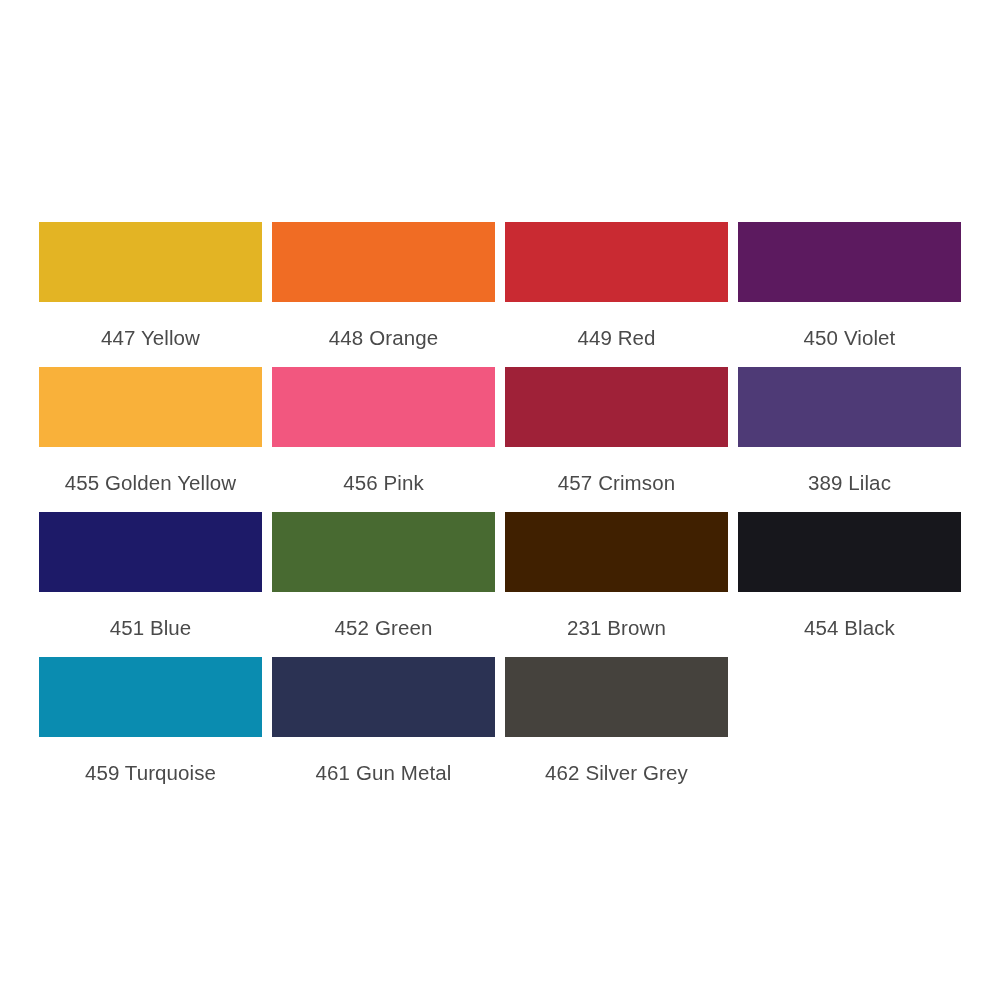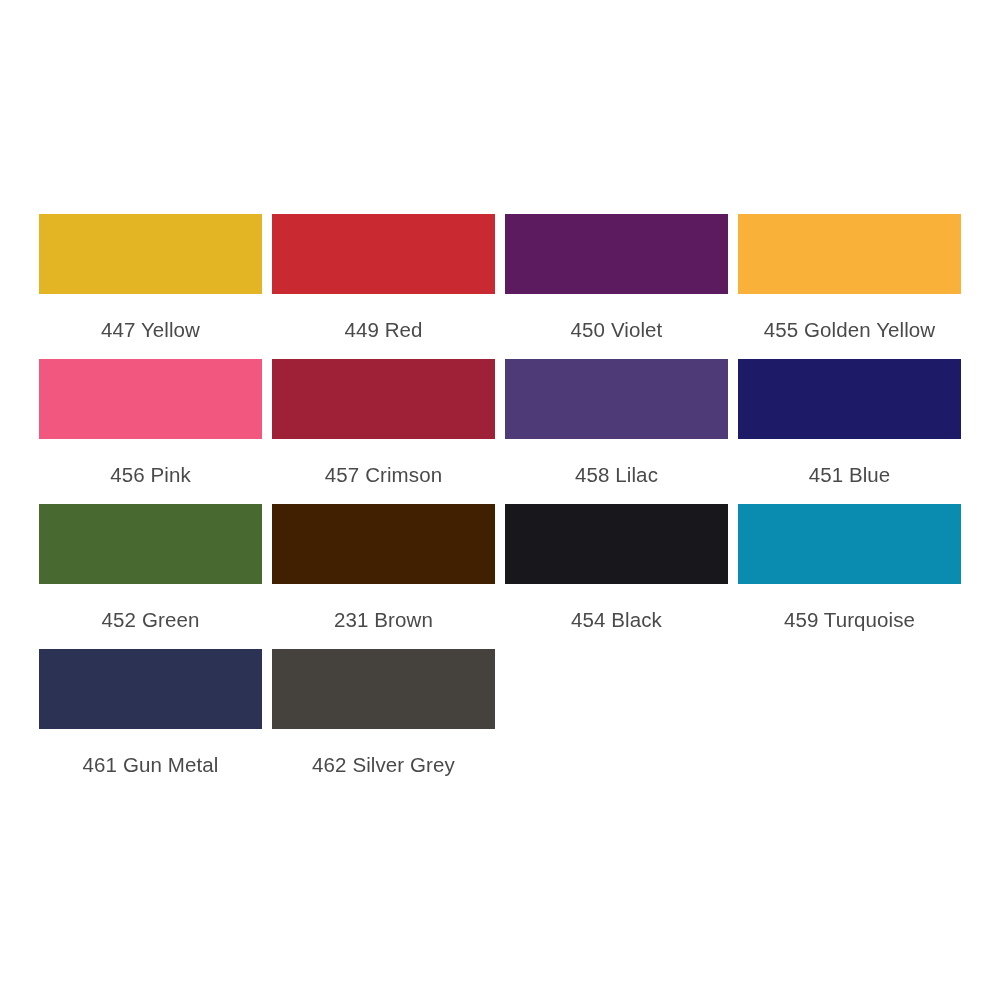--- a/index.html
+++ b/index.html
@@ -20,21 +20,21 @@
     position: relative;
     width: 1000px;
     height: 1000px;
     background: #ffffff;
     box-sizing: border-box;
   }
 
   .swatch-grid {
     position: absolute;
     left: 39px;
-    top: 214px;
+    top: 222px;
     width: 922px;
     display: grid;
     grid-template-columns: repeat(4, 1fr);
     column-gap: 10px;
     row-gap: 0px;
   }
 
   .swatch-cell {
     display: flex;
     flex-direction: column;
@@ -63,20 +63,24 @@
 </head>
 <body>
 
 <div class="chart-sheet">
   <div class="swatch-grid">
       <div class="swatch-cell">
         <div class="swatch-chip" style="background: rgb(227, 180, 36);"></div>
         <div class="swatch-label">447 Yellow</div>
       </div>
       <div class="swatch-cell">
+        <div class="swatch-chip" style="background: rgb(240, 108, 36);"></div>
+        <div class="swatch-label">448 Orange</div>
+      </div>
+      <div class="swatch-cell">
         <div class="swatch-chip" style="background: rgb(201, 42, 50);"></div>
         <div class="swatch-label">449 Red</div>
       </div>
       <div class="swatch-cell">
         <div class="swatch-chip" style="background: rgb(92, 26, 95);"></div>
         <div class="swatch-label">450 Violet</div>
       </div>
       <div class="swatch-cell">
         <div class="swatch-chip" style="background: rgb(249, 177, 58);"></div>
         <div class="swatch-label">455 Golden Yellow</div>
@@ -84,21 +88,21 @@
       <div class="swatch-cell">
         <div class="swatch-chip" style="background: rgb(242, 87, 127);"></div>
         <div class="swatch-label">456 Pink</div>
       </div>
       <div class="swatch-cell">
         <div class="swatch-chip" style="background: rgb(159, 33, 56);"></div>
         <div class="swatch-label">457 Crimson</div>
       </div>
       <div class="swatch-cell">
         <div class="swatch-chip" style="background: rgb(78, 58, 118);"></div>
-        <div class="swatch-label">458 Lilac</div>
+        <div class="swatch-label">389 Lilac</div>
       </div>
       <div class="swatch-cell">
         <div class="swatch-chip" style="background: rgb(29, 26, 104);"></div>
         <div class="swatch-label">451 Blue</div>
       </div>
       <div class="swatch-cell">
         <div class="swatch-chip" style="background: rgb(72, 106, 49);"></div>
         <div class="swatch-label">452 Green</div>
       </div>
       <div class="swatch-cell">

